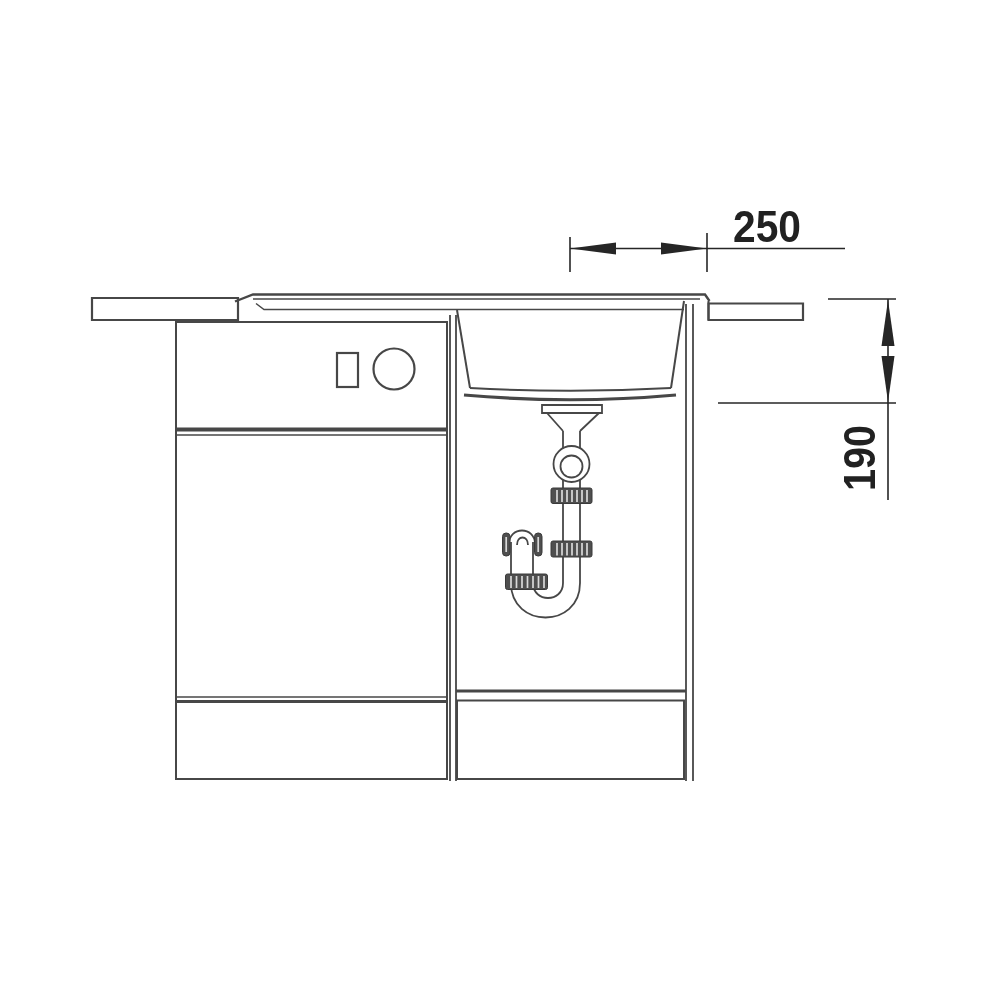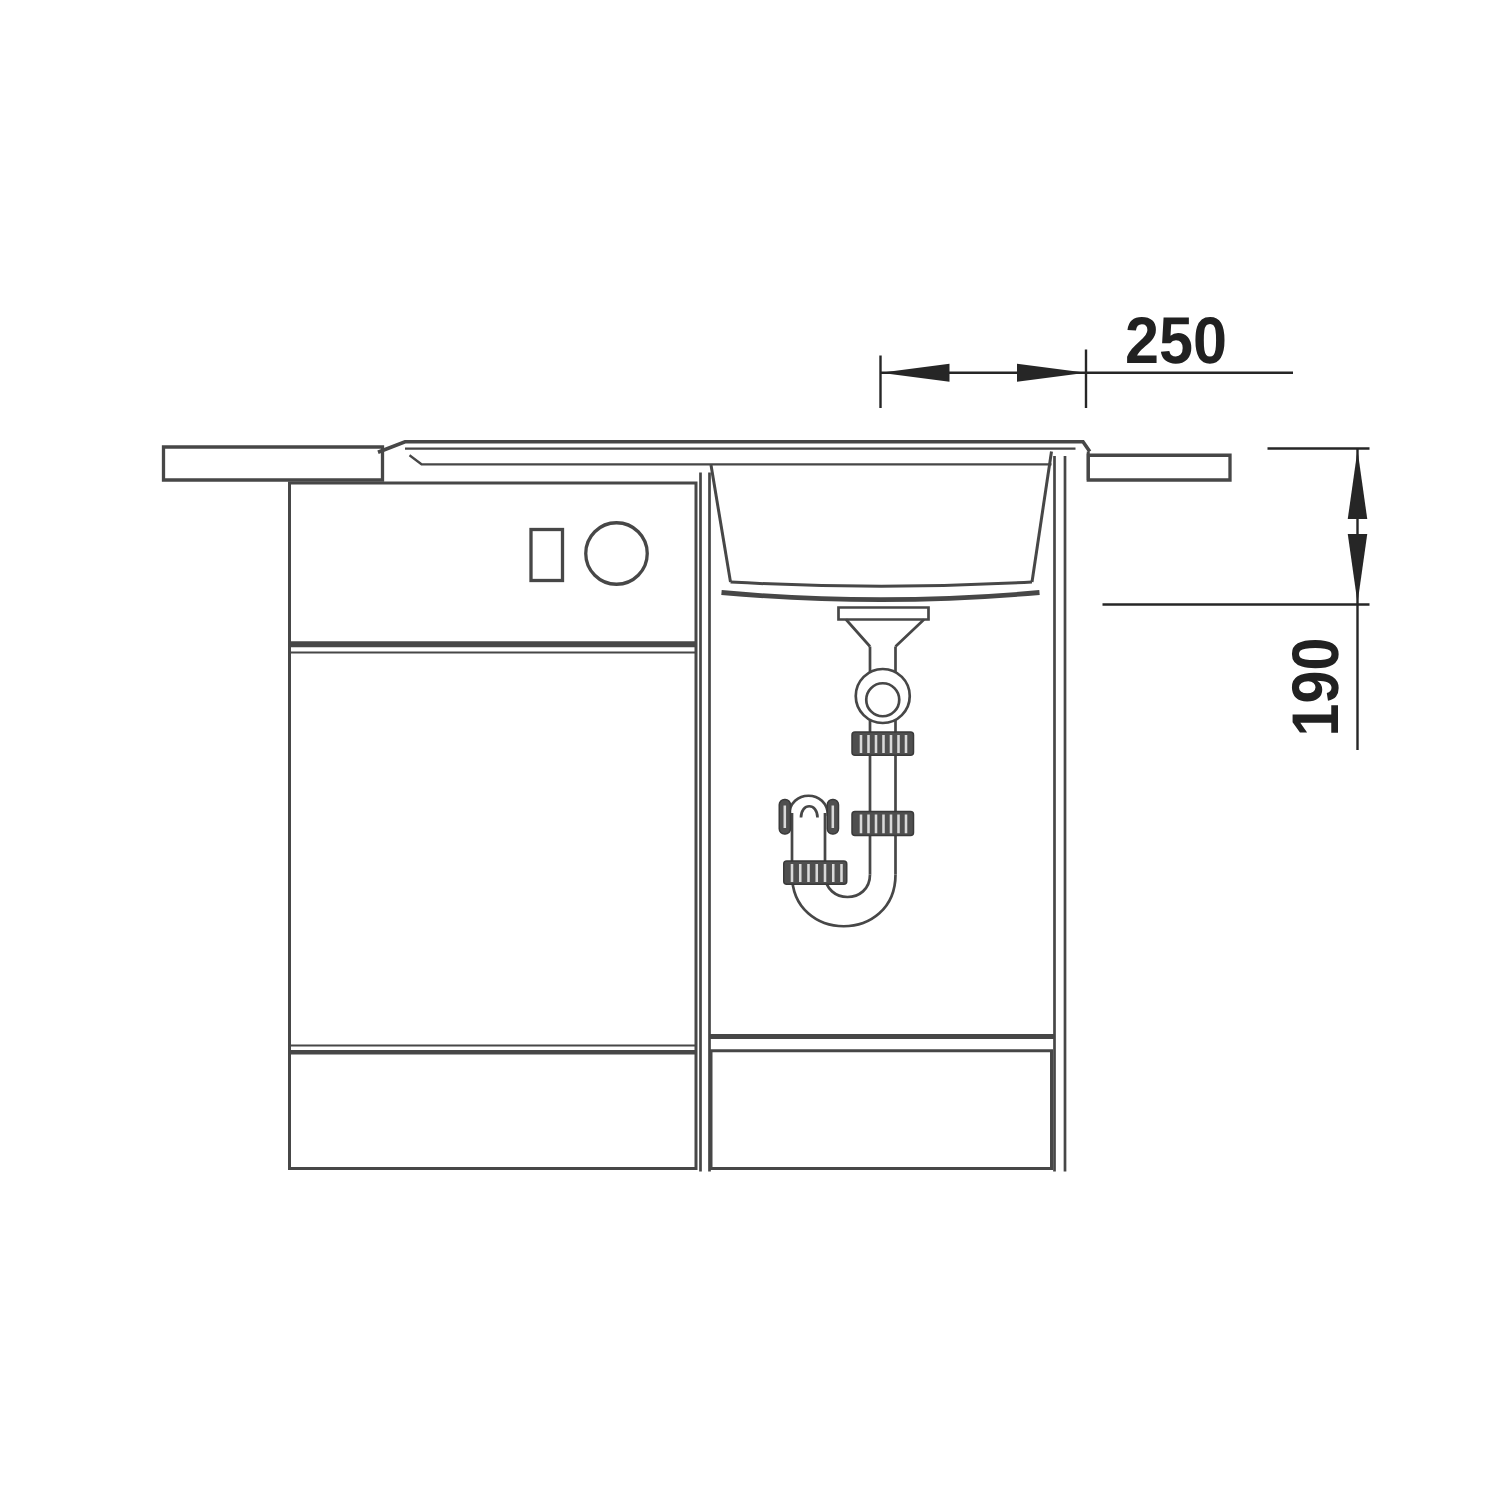--- a/index.html
+++ b/index.html
@@ -2,21 +2,20 @@
 <html><head>
 <meta charset="utf-8">
 <style>
   html,body{margin:0;padding:0;background:#ffffff;}
   .canvas{
     position:relative;
     width:896px;height:992px;
     background:#ffffff;
     overflow:hidden;
     font-family:"Liberation Sans", sans-serif;
-    margin-left:17px;
   }
   svg{position:absolute;left:0;top:0;}
   .ln{stroke:#474747;fill:none;}
   .dim{stroke:#262626;fill:none;}
   .dim-txt{
     font-family:"Liberation Sans", sans-serif;
     font-weight:bold;
     font-size:44px;
     fill:#212121;
   }

